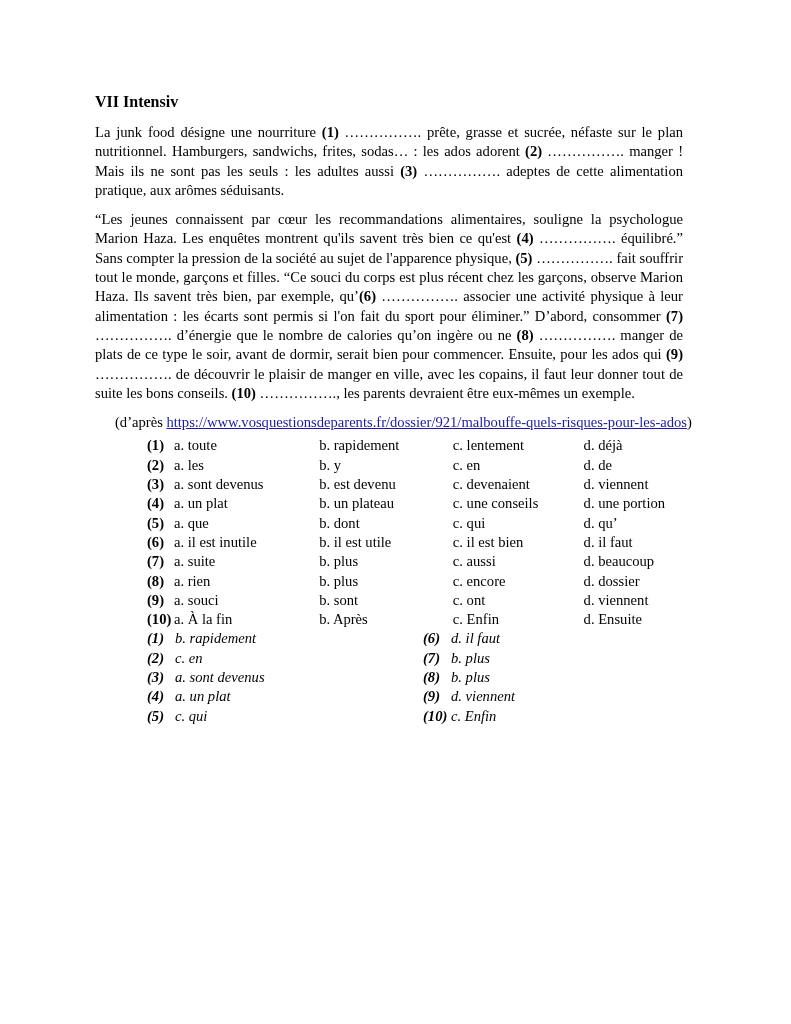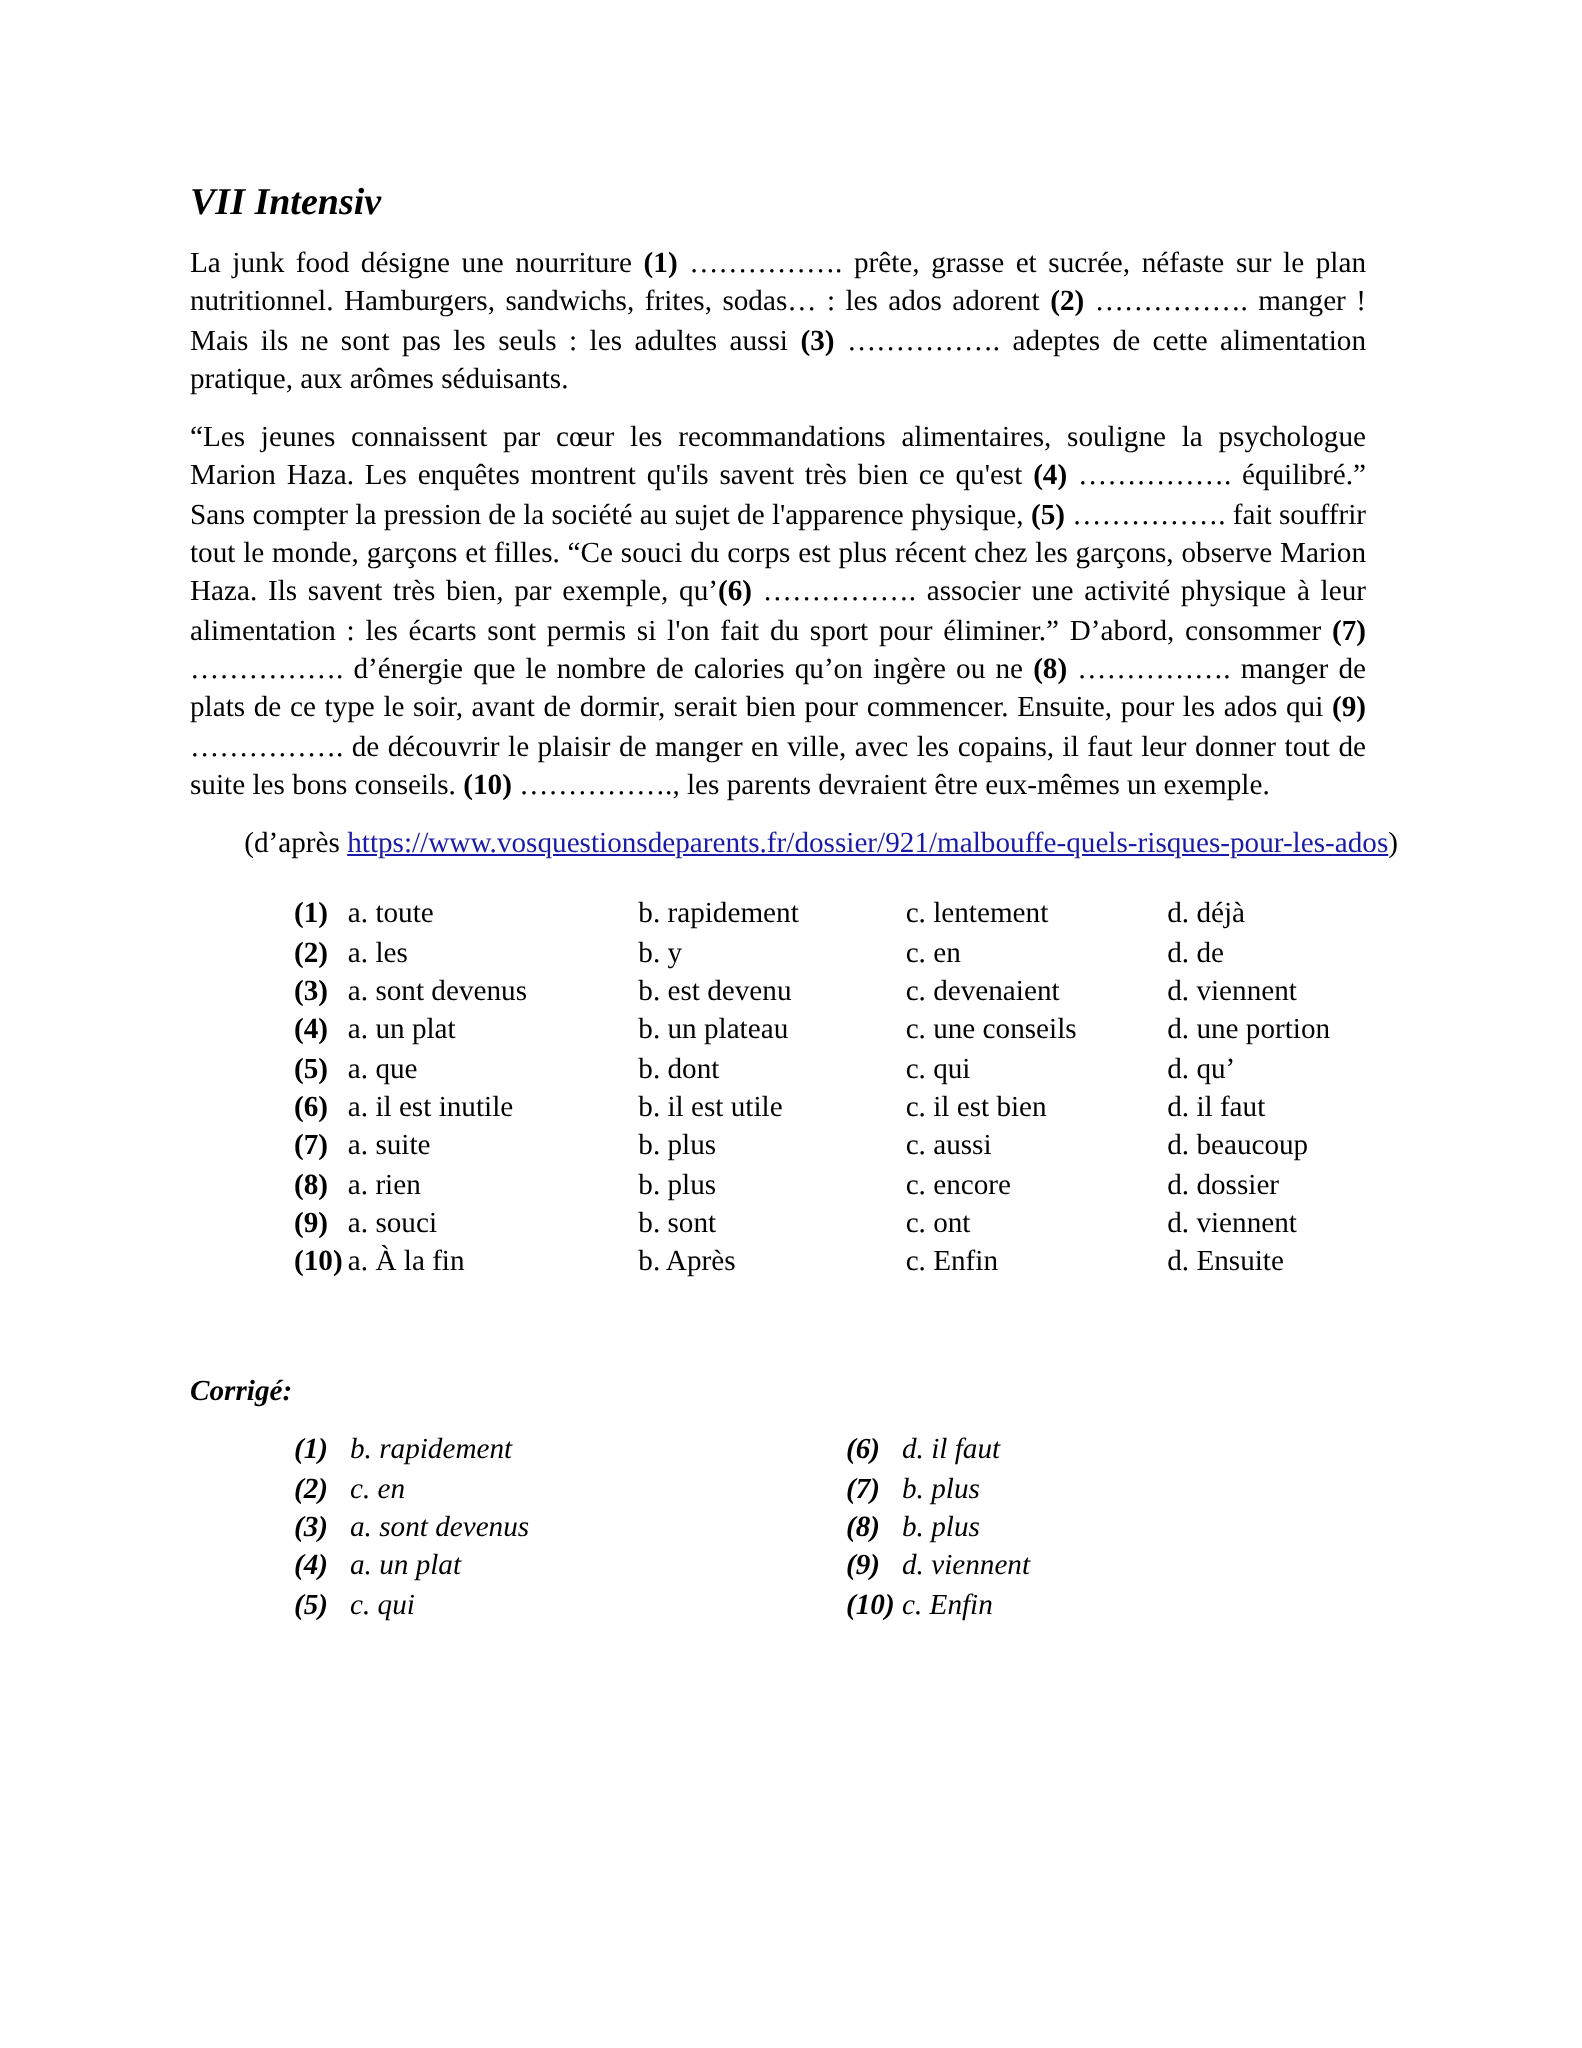--- a/index.html
+++ b/index.html
@@ -1,24 +1,24 @@
 <!DOCTYPE html>
 <html><head>
 <meta charset="utf-8">
 <style>
   html, body { margin: 0; padding: 0; background: #ffffff; }
   body {
     width: 791px; height: 1024px; position: relative; overflow: hidden;
     font-family: "Liberation Serif", serif; color: #000; font-size: 14.6px;
   }
   .page { position: absolute; left: 95px; top: 92px; width: 604px; }
-  .title { font-weight: bold; font-size: 19px; margin: 0 0 12px 0; line-height: 19px; font-style: italic; }
+  .title { font-weight: bold; font-size: 16px; margin: 0 0 12px 0; line-height: 19px; }
   .para { text-align: justify; line-height: 19.3px; margin: 0 16px 10px 0; }
   .para b { font-weight: bold; }
-  .source { text-align: right; line-height: 19.3px; margin: 0 0 16px 0; padding-left: 20px; }
+  .source { line-height: 19.3px; margin: 0 0 4px 0; padding-left: 20px; }
   .source a { color: #1a1aa6; text-decoration: underline; }
   .options { margin-left: 52px; }
   .opt-row { display: flex; line-height: 19.3px; height: 19.3px; }
   .opt-num { width: 28px; font-weight: bold; }
   .opt-a { width: 151px; font-family: Liberation Serif, serif; }
   .opt-b { width: 139px; }
   .opt-c { width: 136px; }
   .opt-d { width: 120px; }
   .corr-title { font-weight: bold; font-style: italic; margin: 46px 0 10px 0; line-height: 19px; }
   .corr { display: flex; margin-left: 52px; font-style: italic; }
@@ -105,21 +105,20 @@
       </div>
       <div class="opt-row">
         <div class="opt-num">(10)</div>
         <div class="opt-a">a. À la fin</div>
         <div class="opt-b">b. Après</div>
         <div class="opt-c">c. Enfin</div>
         <div class="opt-d">d. Ensuite</div>
       </div>
     </div>
 
-  <div class="corr-title">Corrigé:</div>
   <div class="corr">
     <div class="corr-col" id="corr-left">
         <div class="corr-row">
           <div class="corr-num">(1)</div>
           <div>b. rapidement</div>
         </div>
         <div class="corr-row">
           <div class="corr-num">(2)</div>
           <div>c. en</div>
         </div>

